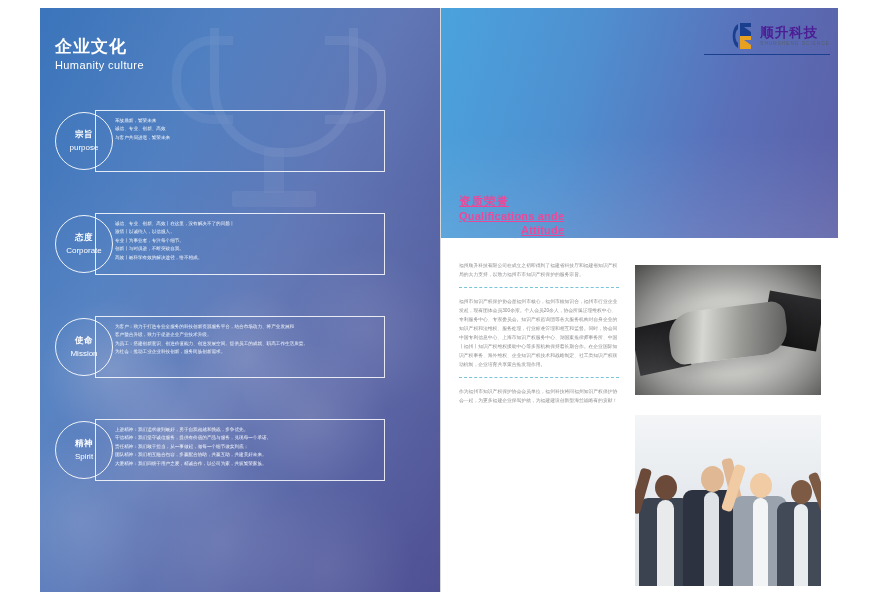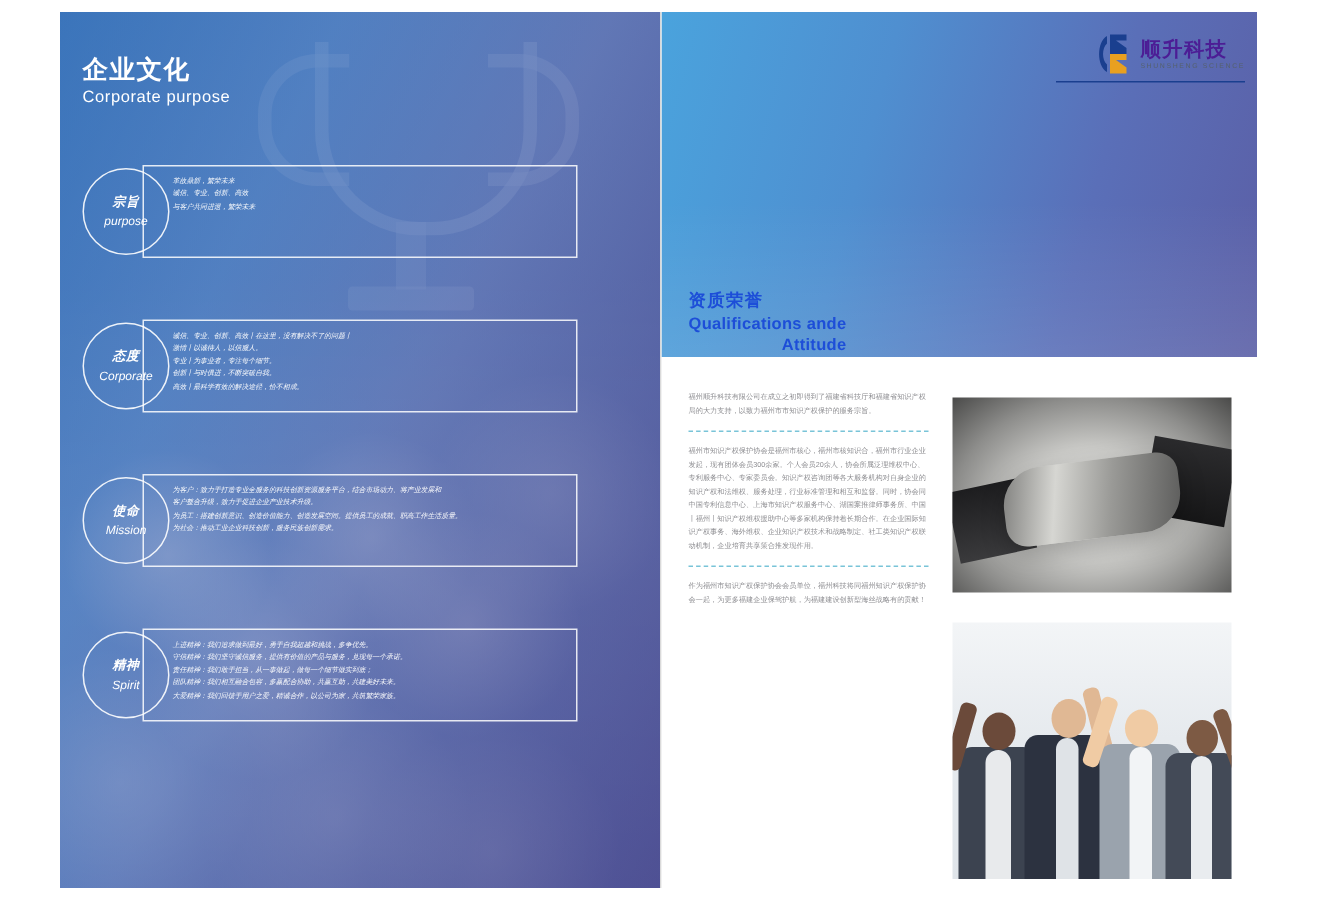--- a/index.html
+++ b/index.html
@@ -120,21 +120,20 @@
     top: 51px;
     font-size: 11px;
     letter-spacing: 0.4px;
   }
 
   .value-block {
     position: absolute;
     left: 15px;
     width: 330px;
     height: 62px;
-    font-style: italic;
   }
   .vb-frame {
     position: absolute;
     left: 40px;
     top: 0;
     width: 290px;
     height: 62px;
     border: 1px solid rgba(255,255,255,0.85);
     box-sizing: border-box;
   }
@@ -204,21 +203,22 @@
   }
   .rp-hero-fade {
     position: absolute;
     left: 0; top: 0; right: 0; bottom: 0;
     background: linear-gradient(180deg, rgba(255,255,255,0) 55%, rgba(255,255,255,0.10) 100%);
   }
   .rp-hero-title {
     position: absolute;
     left: 18px;
     top: 185px;
-    color: #1d4ed8;
+    color: #ec4899;
+    text-decoration: underline;
   }
   .rp-title-cn {
     font-size: 11.5px;
     font-weight: bold;
     letter-spacing: 1px;
     line-height: 16px;
   }
   .rp-title-en {
     font-size: 11px;
     font-weight: bold;
@@ -358,21 +358,21 @@
       <div class="cup"></div>
       <div class="handle-l"></div>
       <div class="handle-r"></div>
       <div class="stem"></div>
       <div class="base"></div>
     </div>
     <div class="left-overlay-tint"></div>
 
     <div class="left-content">
       <div class="lp-title-cn">企业文化</div>
-      <div class="lp-title-en">Corporate purpose</div>
+      <div class="lp-title-en">Humanity culture</div>
 
       <div class="value-block" style="top:102px;">
         <div class="vb-frame"></div>
         <div class="vb-lines">
           <div>革故鼎新，繁荣未来</div>
           <div>诚信、专业、创新、高效</div>
           <div>与客户共同进退，繁荣未来</div>
         </div>
         <div class="vb-circle">
           <div class="vb-cn">宗旨</div>

